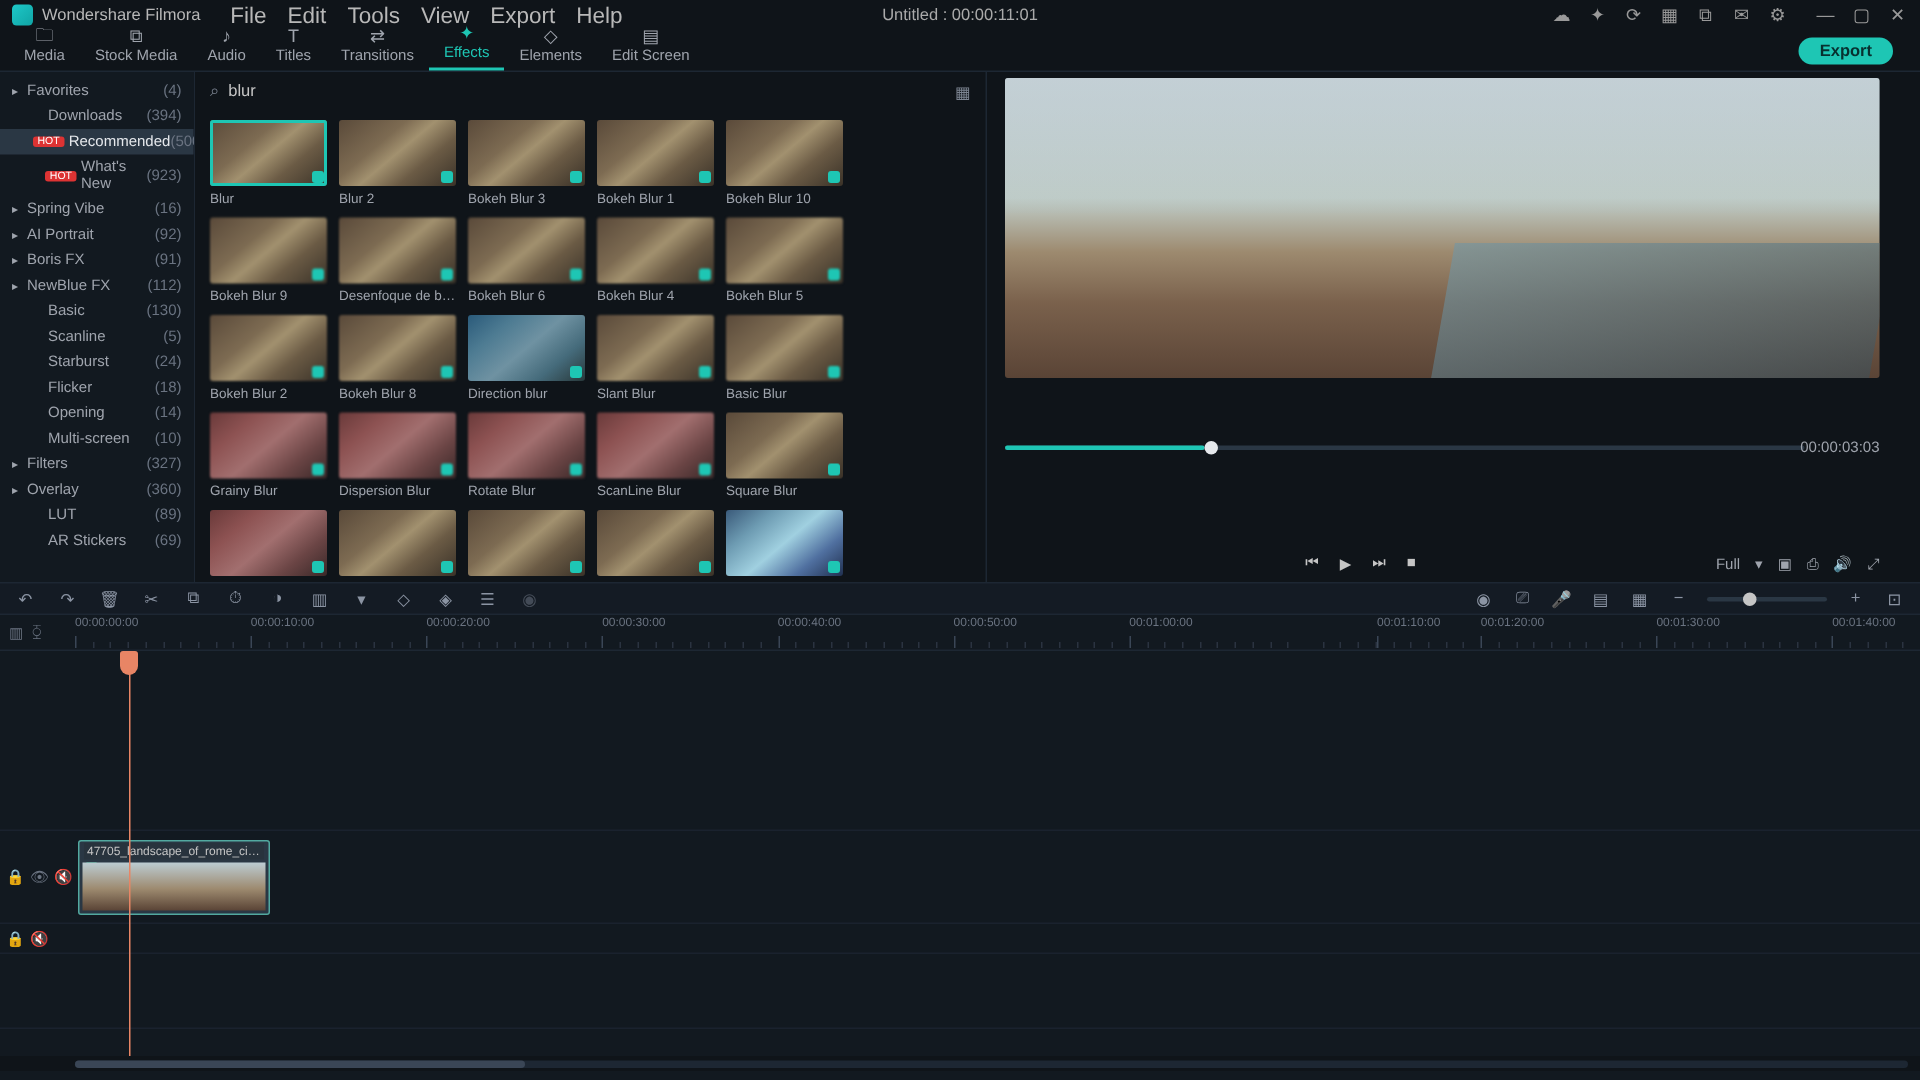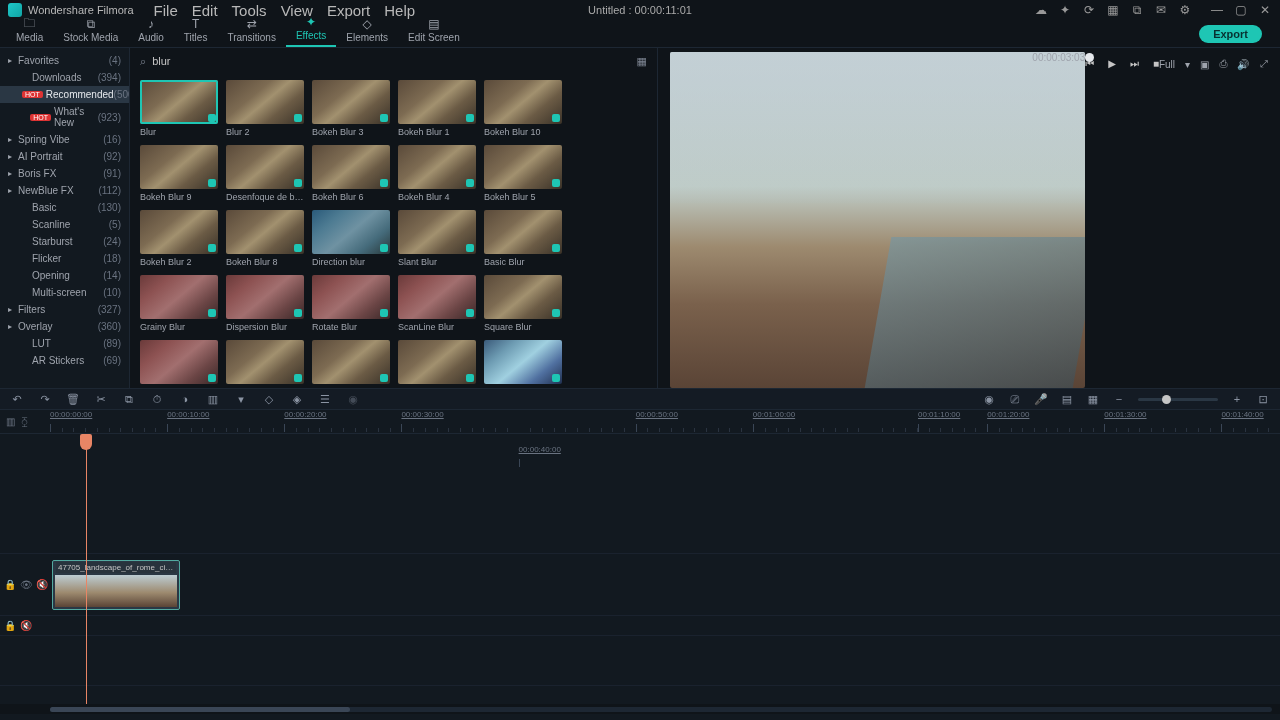--- a/index.html
+++ b/index.html
@@ -47,21 +47,21 @@
   .effect-thumb { width: 78px; height: 44px; background: linear-gradient(140deg, #5a4a3a 0%, #7d6b52 35%, #a2916f 50%, #6b5b45 70%, #3a3228 100%); border-radius: 2px; position: relative; }
   .effect-thumb.sel { outline: 2px solid #1ec6b4; outline-offset: -2px; }
   .effect-thumb.blurred { filter: blur(0.6px); }
   .effect-thumb.redish { background: linear-gradient(140deg, #6a3a3a, #8d5252, #a26f6f, #6b4545, #3a2828); }
   .effect-thumb.bluish { background: linear-gradient(140deg, #2a5a7a, #4d7b92, #6f92a2, #456b7b, #28383a); }
   .effect-thumb.bright { background: linear-gradient(140deg, #3a5a7a, #6d9bb2, #a0d0e0, #5070a0, #203050); }
   .effect-thumb .dl { position: absolute; bottom: 2px; right: 2px; width: 8px; height: 8px; background: #1ec6b4; border-radius: 2px; }
   .effect-label { font-size: 9px; color: #9fa4ad; margin-top: 3px; white-space: nowrap; overflow: hidden; text-overflow: ellipsis; }
 
   
-  .preview { width: 622px; background: #0f1419; display: flex; flex-direction: row; padding: 4px 12px 0 12px; }
+  .preview { width: 622px; background: #0f1419; display: flex; flex-direction: column; padding: 4px 27px 0 12px; gap: 41px; }
   .preview-canvas { flex: 1; background: linear-gradient(to bottom, #bcccd3 0%, #c0ceca 40%, #9d8a6f 58%, #7a614c 75%, #5a4436 100%); position: relative; border-radius: 2px; overflow: hidden; }
   .preview-canvas::after { content:""; position:absolute; top:55%; left:50%; width:50%; height:45%; background: linear-gradient(160deg, rgba(120,150,160,.7), rgba(60,80,90,.6)); transform: skew(-10deg); }
   .preview-canvas::before { content:""; position:absolute; top:0; left:0; right:0; height:45%; background: linear-gradient(to bottom, rgba(200,210,215,.6), rgba(180,190,185,.2)); }
   .preview-bar { height: 30px; display: flex; align-items: center; position: relative; }
   .preview-scrub { position: absolute; left: 0; right: 50px; top: 4px; height: 3px; background: #2a3744; border-radius: 2px; }
   .preview-scrub .fill { position:absolute; left:0; top:0; bottom:0; width: 25%; background:#1ec6b4; border-radius:2px;}
   .preview-scrub .knob { position: absolute; left:25%; top:-3px; width:9px; height:9px; background:#e5e8ec; border-radius:50%; }
   .preview-time { position: absolute; right: 0; top: 0; font-size: 10px; color: #9fa4ad; }
   .preview-controls { height: 24px; display: flex; align-items: center; }
   .preview-controls .transport { flex: 1; display: flex; justify-content: center; gap: 14px; }
@@ -73,21 +73,21 @@
   .timeline-toolbar .ico { width:14px; height:14px; color:#8b94a3; font-size:11px; display:flex; align-items:center; justify-content:center; cursor:pointer;}
   .timeline-toolbar .right { margin-left:auto; display:flex; align-items:center; gap:12px;}
   .zoom-slider { width: 80px; height: 3px; background:#2a3744; border-radius:2px; position:relative;}
   .zoom-slider .knob { position:absolute; left:30%; top:-3px; width:9px; height:9px; background:#c5c5c5; border-radius:50%; }
 
   
   .timeline { flex:1; background: #121920; position: relative; }
   .timeline-ruler { height: 24px; border-bottom: 1px solid #1d2733; display:flex; align-items:flex-start; position:relative; padding-left:50px; }
   .timeline-ruler .track-ctl { position:absolute; left:0; top:0; width:50px; height:100%; display:flex; align-items:center; gap:6px; padding-left:6px;}
   .ruler-canvas { position:absolute; left:50px; right:0; top:0; bottom:0;}
-  .ruler-tick { position:absolute; top:0; font-size:8px; color:#6a7381;text-decoration:underline; }
+  .ruler-tick { position:absolute; top:0; font-size:8px; color:#6a7381; }
   .ruler-tick::before { content:""; position:absolute; left:0; top:14px; width:1px; height:8px; background:#3a4656;}
   .ruler-sub { position:absolute; top:18px; width:1px; height:4px; background:#2a3340;}
   .playhead { position:absolute; top:0; bottom:0; width:1px; background:#e88565; z-index:5;}
   .playhead .head { position:absolute; top:0; left:-6px; width:12px; height:16px; background:#e88565; border-radius:2px 2px 6px 6px;}
   
   .timeline-body { position:relative; height: 270px; overflow:auto; }
   .track { height: 62px; border-bottom: 1px solid #1a222e; position:relative; }
   .track.filler { height: 120px; }
   .track-head { position:absolute; left:0; top:0; width:50px; height:100%; display:flex; align-items:center; gap:5px; padding-left:4px; font-size:9px;}
   .track-head .ico { width:11px; height:11px; color:#6a7381; font-size:10px;}
@@ -529,21 +529,21 @@
             <div class="ruler-tick" style="left: 351.429px;">00:00:30:00</div>
             <div class="ruler-sub" style="left: 363.143px;"></div>
             <div class="ruler-sub" style="left: 374.857px;"></div>
             <div class="ruler-sub" style="left: 386.571px;"></div>
             <div class="ruler-sub" style="left: 398.286px;"></div>
             <div class="ruler-sub" style="left: 410px;"></div>
             <div class="ruler-sub" style="left: 421.714px;"></div>
             <div class="ruler-sub" style="left: 433.429px;"></div>
             <div class="ruler-sub" style="left: 445.143px;"></div>
             <div class="ruler-sub" style="left: 456.857px;"></div>
-            <div class="ruler-tick" style="left: 468.571px; margin-top: 35px;">00:00:40:00</div>
+            <div class="ruler-tick" style="left: 468.571px;">00:00:40:00</div>
             <div class="ruler-sub" style="left: 480.286px;"></div>
             <div class="ruler-sub" style="left: 492px;"></div>
             <div class="ruler-sub" style="left: 503.714px;"></div>
             <div class="ruler-sub" style="left: 515.429px;"></div>
             <div class="ruler-sub" style="left: 527.143px;"></div>
             <div class="ruler-sub" style="left: 538.857px;"></div>
             <div class="ruler-sub" style="left: 550.571px;"></div>
             <div class="ruler-sub" style="left: 562.286px;"></div>
             <div class="ruler-sub" style="left: 574px;"></div>
             <div class="ruler-tick" style="left: 585.714px;">00:00:50:00</div>

